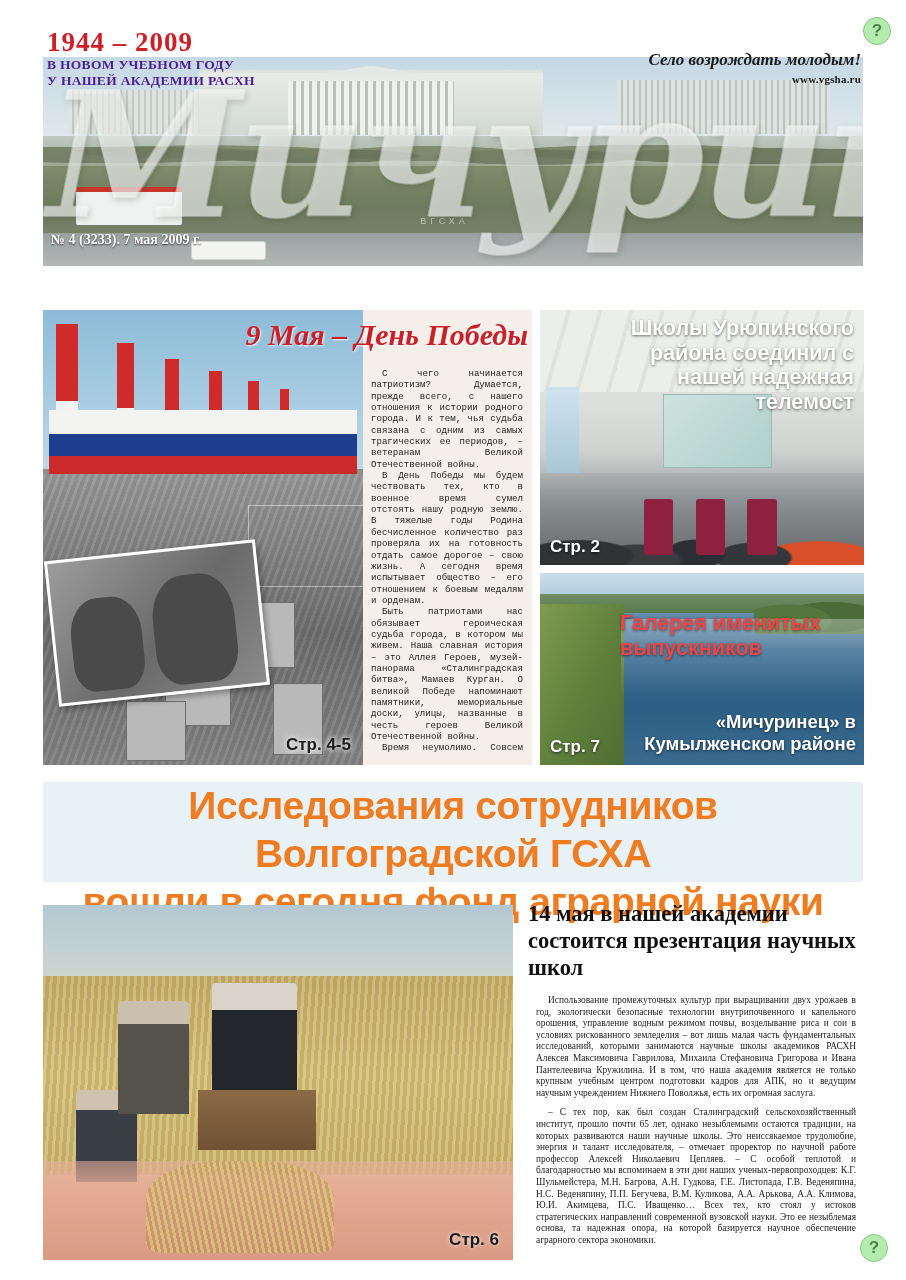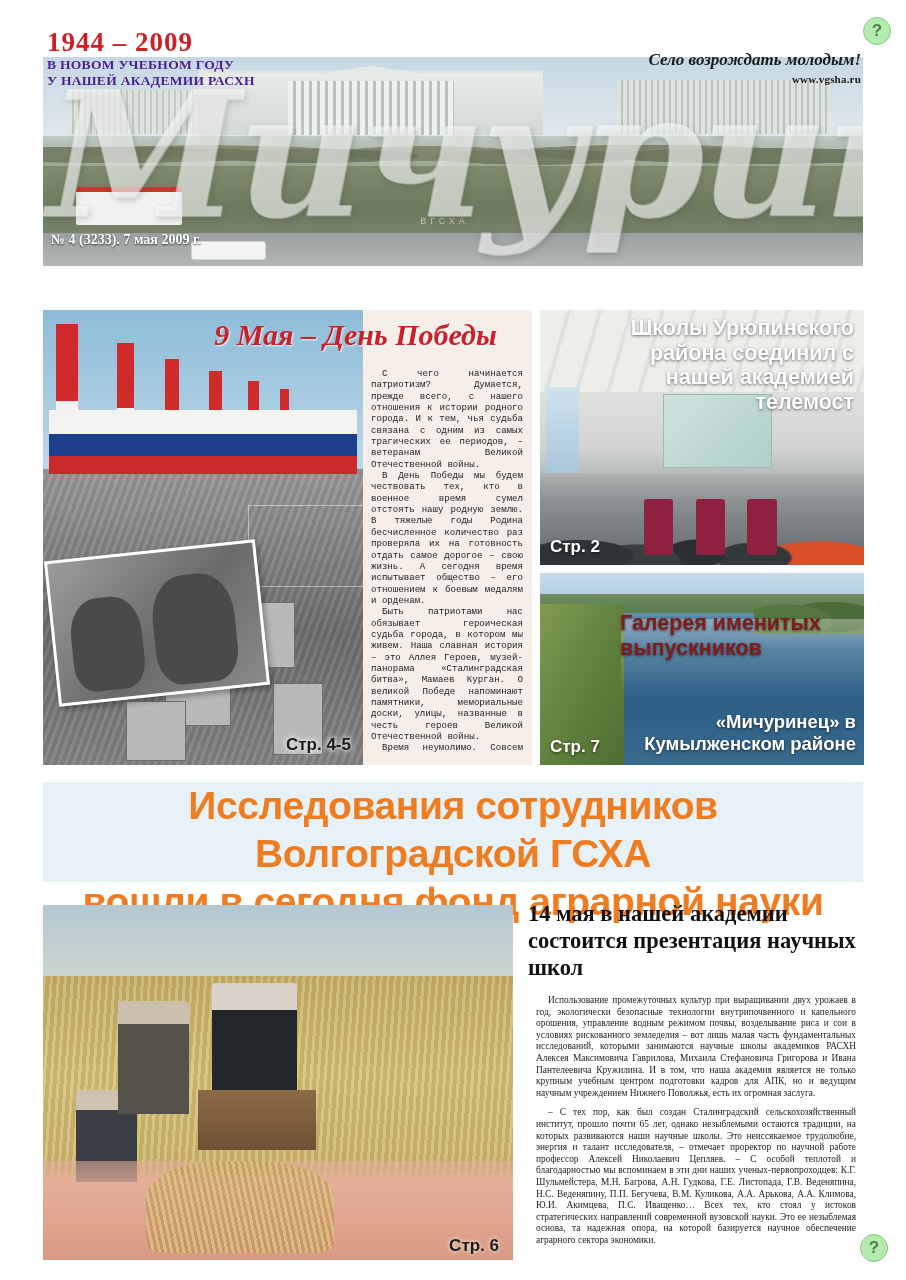--- a/index.html
+++ b/index.html
@@ -167,21 +167,21 @@
     position:absolute;right:12px;bottom:10px;
     color:#1d1d1d;font-family:"Liberation Sans",sans-serif;
     font-weight:bold;font-size:17px;
     text-shadow:0 0 4px rgba(255,255,255,.9),0 0 8px rgba(255,255,255,.8);
   }
   .victory-title{
     position:absolute;left:140px;top:8px;width:345px;
     color:#c9202a;font-family:"Liberation Serif",serif;
     font-style:italic;font-weight:bold;font-size:30px;
     text-shadow:1px 1px 2px rgba(255,255,255,.9);
-    text-align:center;
+    text-align:right;
   }
   .victory-text{
     position:absolute;left:328px;top:58px;width:152px;height:385px;
     color:#1c1c1c;font-family:Liberation Mono, monospace;
     font-size:9.1px;line-height:11.35px;
     text-align:justify;
     overflow:hidden;
   }
   .victory-text p{margin:0 0 0 0;text-indent:11px;}
 
@@ -229,21 +229,21 @@
     background:linear-gradient(to bottom,rgba(255,255,255,.32),rgba(255,255,255,0));}
 
   .teaser-head{
     position:absolute;right:10px;top:6px;width:250px;text-align:right;
     color:#ffffff;font-family:"Liberation Sans",sans-serif;
     font-weight:bold;font-size:21.5px;line-height:24.5px;
     text-shadow:0 1px 3px rgba(0,0,0,.55);
   }
   .teaser2-head{
     position:absolute;left:80px;top:38px;width:220px;text-align:left;
-    color:#7f1d1d;font-family:"Liberation Sans",sans-serif;
+    color:#ef4444;font-family:"Liberation Sans",sans-serif;
     font-weight:bold;font-size:21.5px;line-height:25px;
     text-shadow:0 1px 3px rgba(0,0,0,.55);
   }
   .teaser2-sub{
     position:absolute;left:60px;bottom:10px;width:256px;text-align:right;
     color:#ffffff;font-family:"Liberation Sans",sans-serif;
     font-weight:bold;font-size:18.5px;line-height:22px;
     text-shadow:0 1px 3px rgba(0,0,0,.6);
   }
   .teaser-page{
@@ -283,21 +283,21 @@
   .bp-podium{position:absolute;left:33%;top:52%;width:25%;height:17%;
     background:linear-gradient(to bottom,#8c6a46,#6f5133);}
   .bp-man2{position:absolute;left:16%;top:27%;width:15%;height:32%;
     background:linear-gradient(to bottom,#cbbfae 0 20%,#55524c 20% 100%);border-radius:5px 5px 0 0;}
   .bp-man3{position:absolute;left:7%;top:52%;width:13%;height:26%;
     background:linear-gradient(to bottom,#cfc2b1 0 22%,#3a3f46 22% 100%);border-radius:5px 5px 0 0;}
   .bp-sheaf{position:absolute;left:22%;bottom:2%;width:40%;height:26%;
     background:repeating-linear-gradient(78deg,rgba(222,196,120,.75) 0 3px,rgba(160,130,60,.35) 3px 6px);
     border-radius:40% 40% 10% 10%;}
   .bottom-caption{
-    position:absolute;right:14px;bottom:4px;
+    position:absolute;right:14px;bottom:10px;
     color:#1d1d1d;font-family:"Liberation Sans",sans-serif;
     font-weight:bold;font-size:17px;
     text-shadow:0 0 4px rgba(255,255,255,.9);
     margin-left:24px;
   }
 
   .bottom-col{
     position:absolute;left:528px;top:900px;width:336px;height:360px;
   }
   .sub-head{
@@ -407,21 +407,21 @@
   <div class="teaser teaser-1">
     <div class="t1-bg">
       <div class="t1-ceiling"></div>
       <div class="t1-window"></div>
       <div class="t1-screen"></div>
       <div class="t1-people"></div>
       <div class="t1-chair" style="left:32%"></div>
       <div class="t1-chair" style="left:48%"></div>
       <div class="t1-chair" style="left:64%"></div>
     </div>
-    <div class="teaser-head">Школы Урюпинского района соединил с нашей академией телемост</div>
+    <div class="teaser-head">Школы Урюпинского района соединил с нашей надежная телемост</div>
     <div class="teaser-page">Стр. 2</div>
   </div>
 
   <div class="teaser teaser-2">
     <div class="t2-bg">
       <div class="t2-sky"></div>
       <div class="t2-far"></div>
       <div class="t2-trees"></div>
       <div class="t2-bank"></div>
       <div class="t2-reflect"></div>

